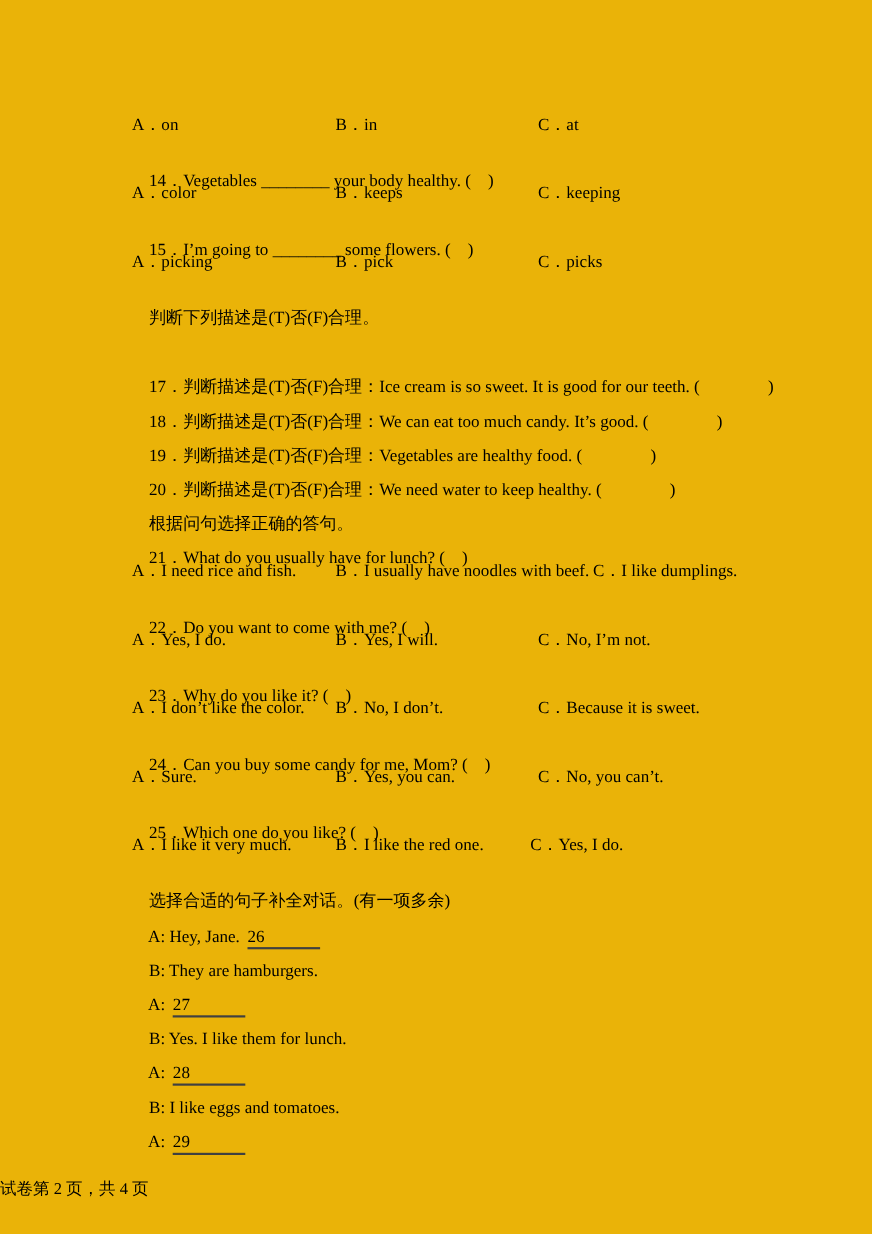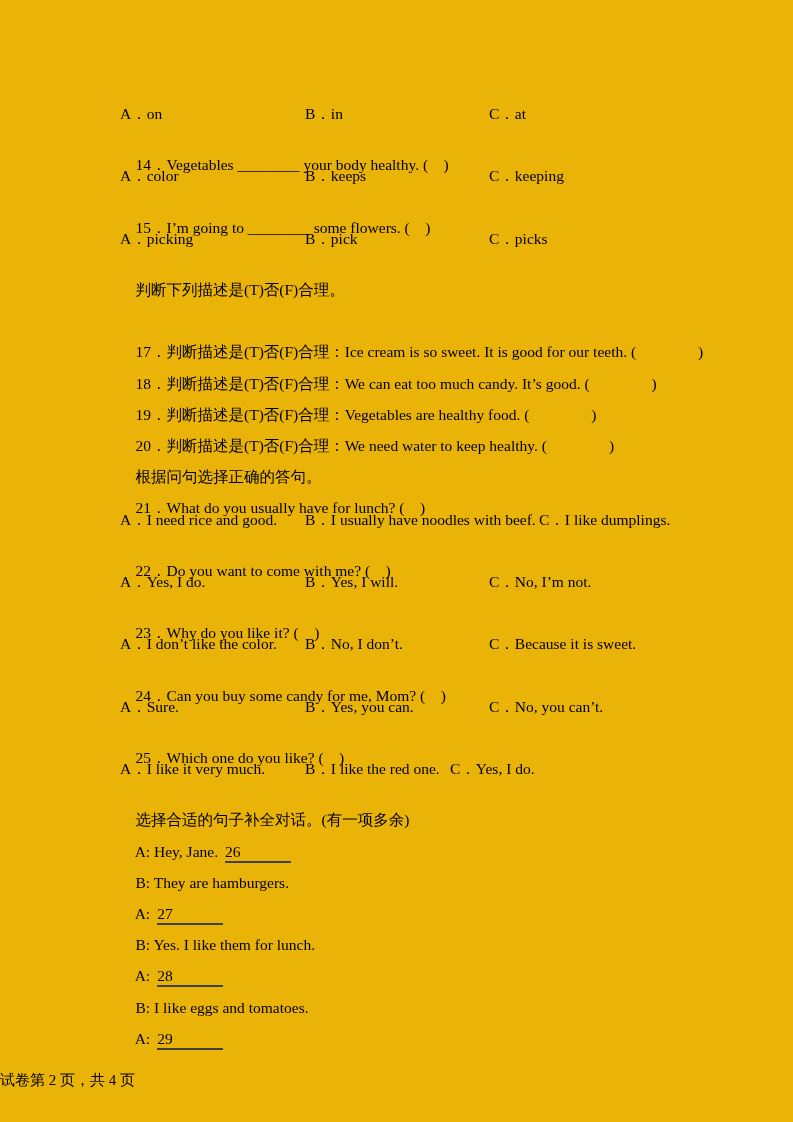--- a/index.html
+++ b/index.html
@@ -23,21 +23,21 @@
   }
   .opt {
     position: absolute;
     top: 0;
     white-space: pre;
   }
   .col-a { left: 0; }
   .col-b { left: 185px; }
   .col-c { left: 369px; }
   .col-c-far { left: 419px; }
-  .col-c-near { left: 330px; }
+  .col-c-near { left: 362px; }
   .blank {
     display: inline-block;
     min-width: 66px;
     border-bottom: 2px solid #404040;
     margin-left: 7px;
     line-height: 18px;
   }
   .footer {
     position: absolute;
     top: 1071px;
@@ -94,21 +94,21 @@
   </div>
 
   <div class="row" style="top:447px">
     <span>根据问句选择正确的答句。</span>
   </div>
 
   <div class="row" style="top:478px">
     <span>21．What do you usually have for lunch? (　)</span>
   </div>
   <div class="row" style="top:510px">
-    <span class="opt col-a">A．I need rice and good.</span>
+    <span class="opt col-a">A．I need rice and fish.</span>
     <span class="opt col-b">B．I usually have noodles with beef.</span>
     <span class="opt col-c-far">C．I like dumplings.</span>
   </div>
 
   <div class="row" style="top:541px">
     <span>22．Do you want to come with me? (　)</span>
   </div>
   <div class="row" style="top:572px">
     <span class="opt col-a">A．Yes, I do.</span>
     <span class="opt col-b">B．Yes, I will.</span>

